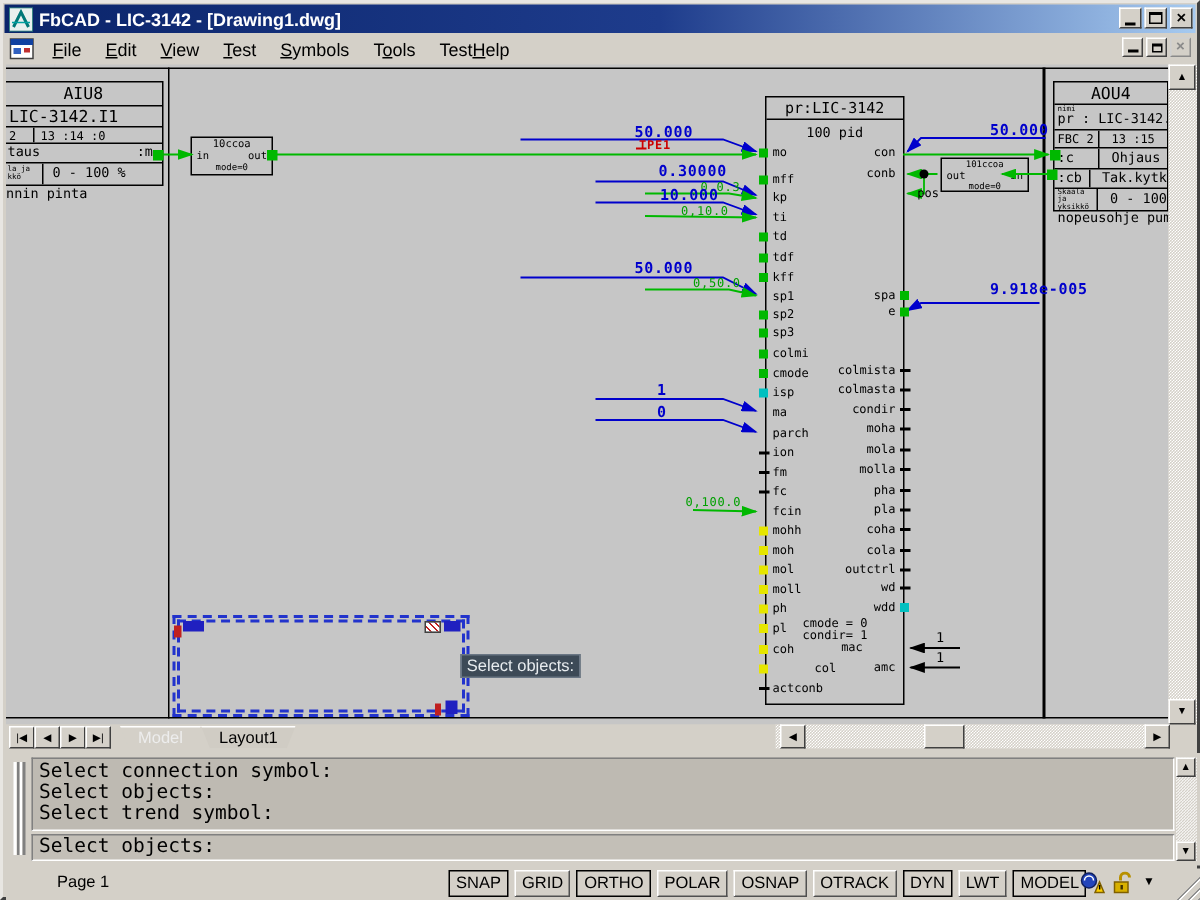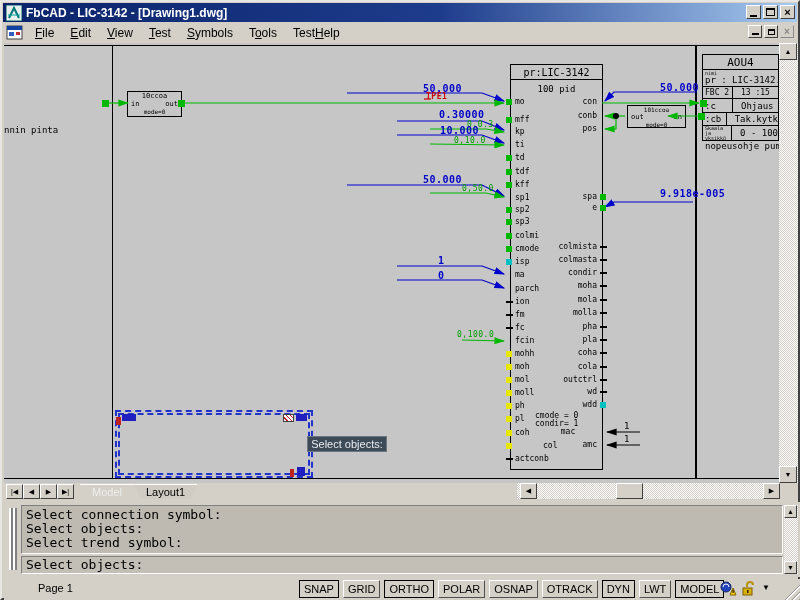--- a/index.html
+++ b/index.html
@@ -126,20 +126,39 @@
     </div>
   </div>
 
   <div class="canvas">
 
     <div class="hline" style="left:0;top:2px;width:775px;height:1px"></div>
     <div class="hline" style="left:0;top:435px;width:775px;height:1px"></div>
     <div class="vline" style="left:108px;top:2px;width:1px;height:434px"></div>
     <div class="vline" style="left:691px;top:2px;width:2px;height:434px"></div>
 
+    <div class="panel" style="left:-2px;top:11px;width:107px">
+      <div class="prow" style="height:16px;justify-content:center;font-size:11px">AIU8</div>
+      <div class="prow" style="height:14px;font-size:11px;padding-left:3px">LIC-3142.I1</div>
+      <div class="prow" style="height:11px;font-size:8px">
+        <div class="pcell" style="width:20px;padding-left:3px">2</div>
+        <div style="padding-left:4px">13 :14  :0</div>
+      </div>
+      <div class="prow" style="height:13px;font-size:9px;justify-content:space-between;padding:0 6px 0 2px">
+        <span>taus</span>
+        <span>:m</span>
+      </div>
+      <div class="prow" style="height:14px;font-size:9px">
+        <div class="pcell micro" style="width:26px;flex-direction:column;align-items:flex-start;justify-content:center;padding-left:2px">
+          <span>la ja</span>
+          <span>kkö</span>
+        </div>
+        <div style="padding-left:6px">0 - 100 %</div>
+      </div>
+    </div>
     <div class="ann" style="left:0;top:82px;font-size:9px;color:#000">nnin pinta</div>
 
     <div class="fblock" style="left:123px;top:48px;width:55px;height:26px;font-size:7px">
       <div>10ccoa</div>
       <div class="mid">
         <span>in</span>
         <span>out</span>
       </div>
       <div style="font-size:6px">mode=0</div>
     </div>
@@ -271,21 +290,21 @@
         <div class="dot" style="left: 502px; top: 373px; width: 6px; height: 6px; background: rgb(230, 230, 0);"></div>
         <span class="pinlab" style="left: 511px; top: 371px;">pl</span>
         <div class="dot" style="left: 502px; top: 387px; width: 6px; height: 6px; background: rgb(230, 230, 0);"></div>
         <span class="pinlab" style="left: 511px; top: 385px;">coh</span>
         <div class="dot" style="left: 502px; top: 400px; width: 6px; height: 6px; background: rgb(230, 230, 0);"></div>
         <span class="pinlab" style="left: 511px; top: 398px; margin-left: 28px;">col</span>
         <div class="dot" style="left: 502px; top: 415px; width: 7px; height: 2px; background: rgb(0, 0, 0);"></div>
         <span class="pinlab" style="left: 511px; top: 411px;">actconb</span>
         <span class="pinlab" style="left: 535px; top: 54px; width: 58px; text-align: right;">con</span>
         <span class="pinlab" style="left: 535px; top: 68px; width: 58px; text-align: right;">conb</span>
-        <span class="pinlab" style="left: 535px; top: 81px; width: 58px; text-align: right;">pos</span>
+        <span class="pinlab" style="left: 564px; top: 81px; width: 58px; text-align: right;">pos</span>
         <div class="dot" style="left: 596px; top: 151px; width: 6px; height: 6px; background: rgb(0, 184, 0);"></div>
         <span class="pinlab" style="left: 535px; top: 149px; width: 58px; text-align: right;">spa</span>
         <div class="dot" style="left: 596px; top: 162px; width: 6px; height: 6px; background: rgb(0, 184, 0);"></div>
         <span class="pinlab" style="left: 535px; top: 160px; width: 58px; text-align: right;">e</span>
         <div class="dot" style="left: 596px; top: 203px; width: 7px; height: 2px; background: rgb(0, 0, 0);"></div>
         <span class="pinlab" style="left: 535px; top: 199px; width: 58px; text-align: right;">colmista</span>
         <div class="dot" style="left: 596px; top: 216px; width: 7px; height: 2px; background: rgb(0, 0, 0);"></div>
         <span class="pinlab" style="left: 535px; top: 212px; width: 58px; text-align: right;">colmasta</span>
         <div class="dot" style="left: 596px; top: 229px; width: 7px; height: 2px; background: rgb(0, 0, 0);"></div>
         <span class="pinlab" style="left: 535px; top: 225px; width: 58px; text-align: right;">condir</span>

